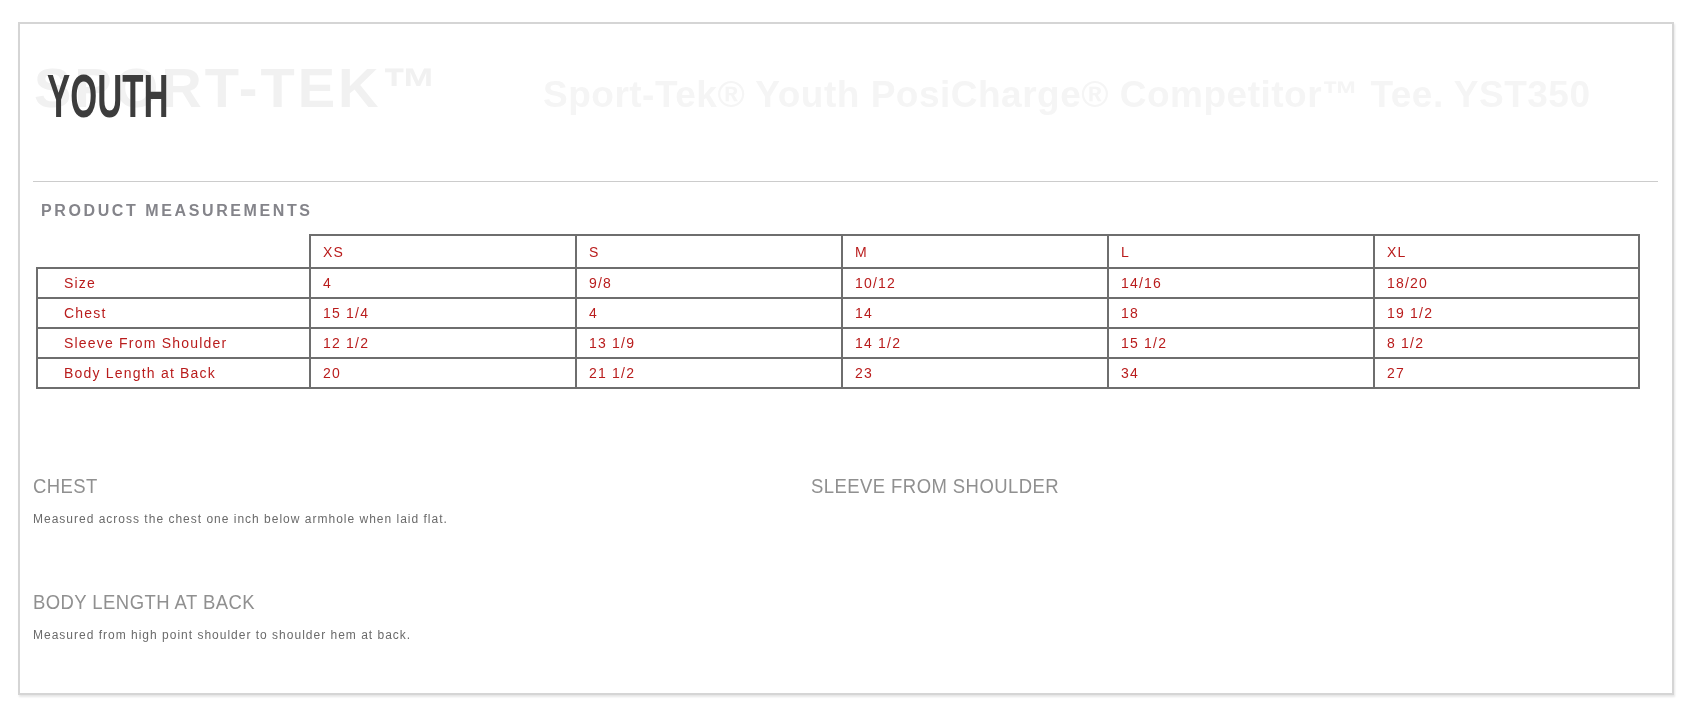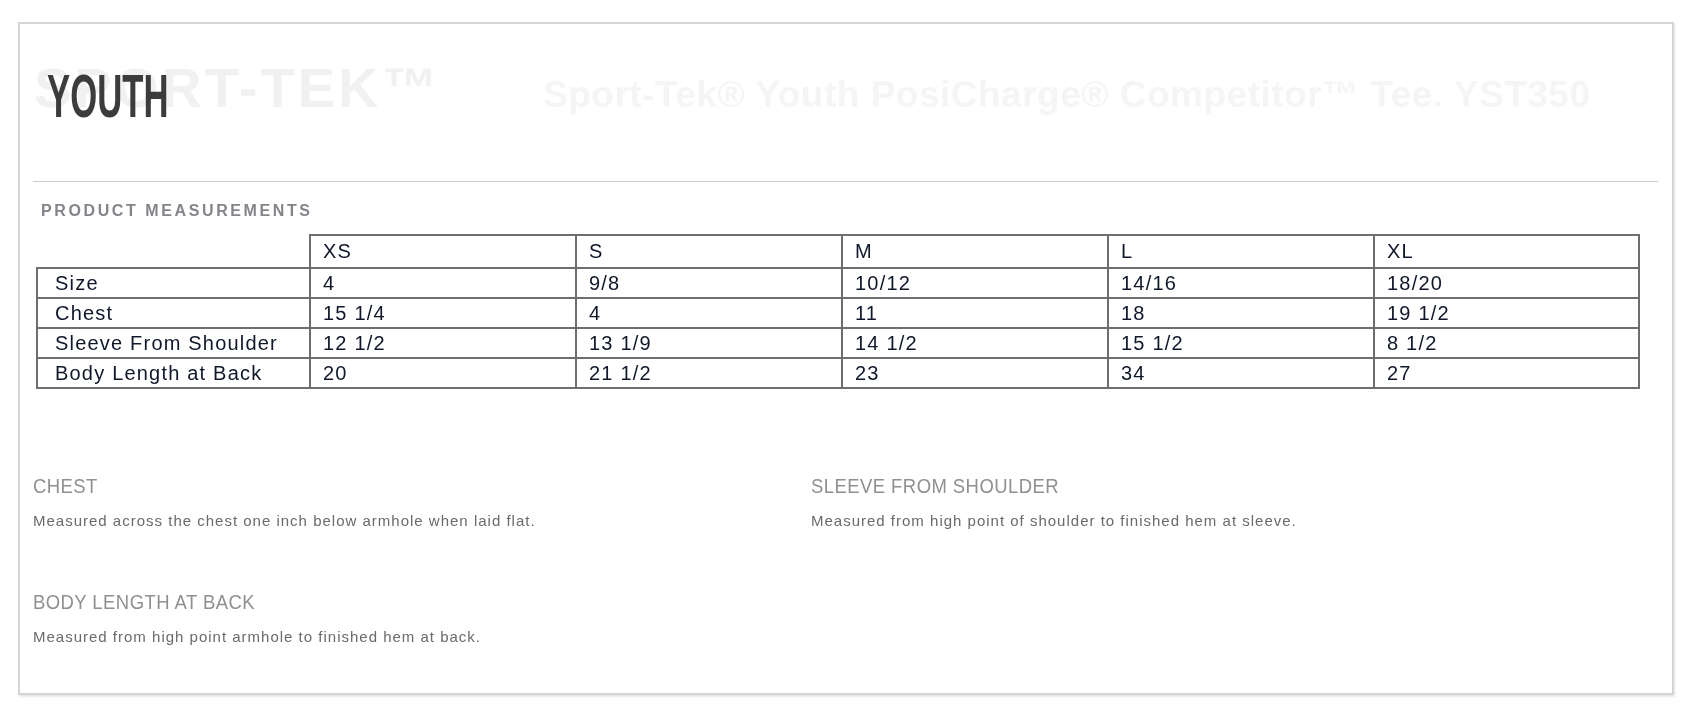--- a/index.html
+++ b/index.html
@@ -81,56 +81,56 @@
   table.measurements {
     position: absolute;
     left: 16px;
     top: 210px;
     width: 1602px;
     border-collapse: collapse;
     table-layout: fixed;
   }
   table.measurements td, table.measurements th {
     border: 2px solid #6e6e6e;
-    font-size: 20px;
+    font-size: 14px;
     font-weight: 400;
     letter-spacing: 1.2px;
-    color: #0f172a;
+    color: #b91c1c;
     text-align: left;
     vertical-align: middle;
     padding: 0 0 0 12px;
     height: 30px;
     box-sizing: border-box;
     white-space: nowrap;
     overflow: hidden;
   }
   table.measurements th { height: 33px; }
   table.measurements th.corner { border: none; background: transparent; }
-  table.measurements td.lbl { padding-left: 17px; margin-top: 28px; }
+  table.measurements td.lbl { padding-left: 26px; margin-top: 28px; }
   
   .def {
     position: absolute;
     width: 770px;
   }
   .def-chest  { left: 13px;  top: 450px; }
   .def-sleeve { left: 791px; top: 450px; }
   .def-body   { left: 13px;  top: 566px; }
   .def-heading {
     margin: 0;
     font-size: 21px;
     font-weight: 400;
     letter-spacing: 0.5px;
     color: #909090;
     transform: scaleX(0.88);
     transform-origin: left center;
     white-space: nowrap;
   }
   .def-text {
     margin: 14px 0 0 0;
-    font-size: 15px;
+    font-size: 12px;
     font-weight: 400;
     letter-spacing: 1px;
     color: #6a6a6a;
     white-space: nowrap;
   }
 </style>
 </head>
 <body>
 
 <div class="sheet">
@@ -168,21 +168,21 @@
       <td>4</td>
       <td>9/8</td>
       <td>10/12</td>
       <td>14/16</td>
       <td>18/20</td>
     </tr>
     <tr>
       <td class="lbl">Chest</td>
       <td>15 1/4</td>
       <td>4</td>
-      <td>11</td>
+      <td>14</td>
       <td>18</td>
       <td>19 1/2</td>
     </tr>
     <tr>
       <td class="lbl">Sleeve From Shoulder</td>
       <td>12 1/2</td>
       <td>13 1/9</td>
       <td>14 1/2</td>
       <td>15 1/2</td>
       <td>8 1/2</td>
@@ -198,21 +198,20 @@
   </tbody>
     </table>
 
   <div class="def def-chest">
     <h3 class="def-heading">CHEST</h3>
     <p class="def-text">Measured across the chest one inch below armhole when laid flat.</p>
   </div>
 
   <div class="def def-sleeve">
     <h3 class="def-heading">SLEEVE FROM SHOULDER</h3>
-    <p class="def-text">Measured from high point of shoulder to finished hem at sleeve.</p>
   </div>
 
   <div class="def def-body">
     <h3 class="def-heading">BODY LENGTH AT BACK</h3>
-    <p class="def-text">Measured from high point armhole to finished hem at back.</p>
+    <p class="def-text">Measured from high point shoulder to shoulder hem at back.</p>
   </div>
 
 </div>
 
 </body></html>

